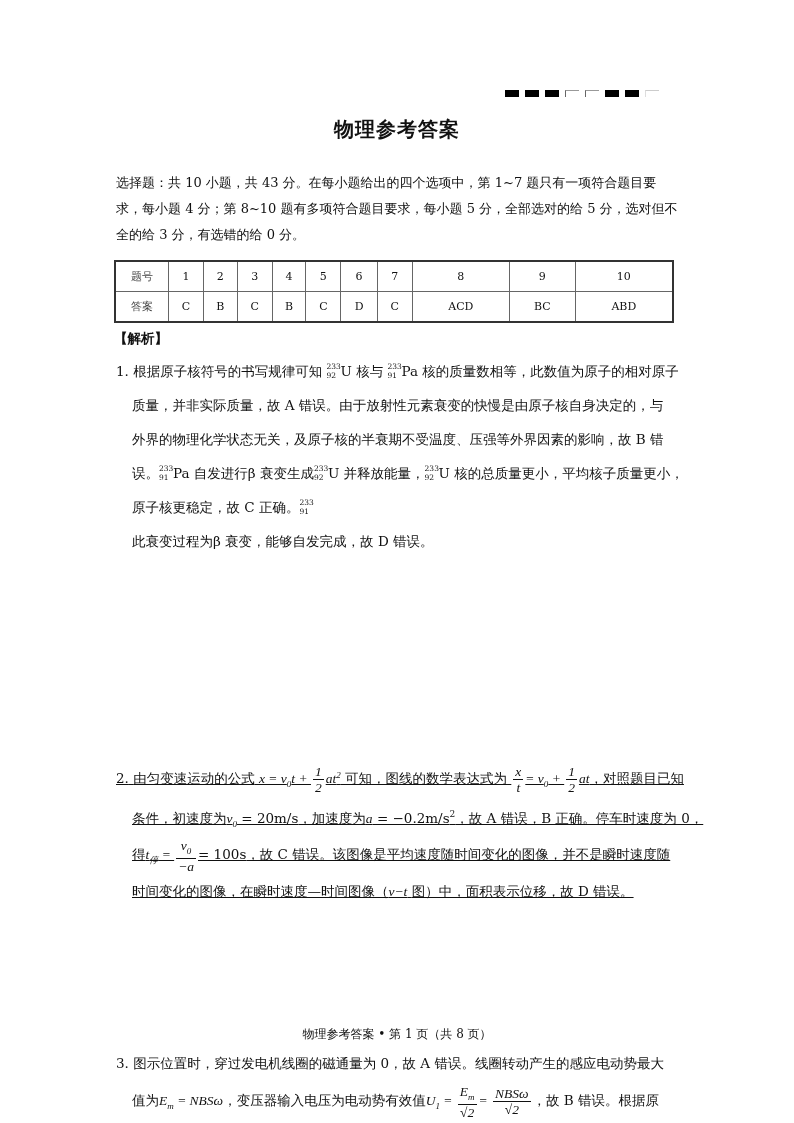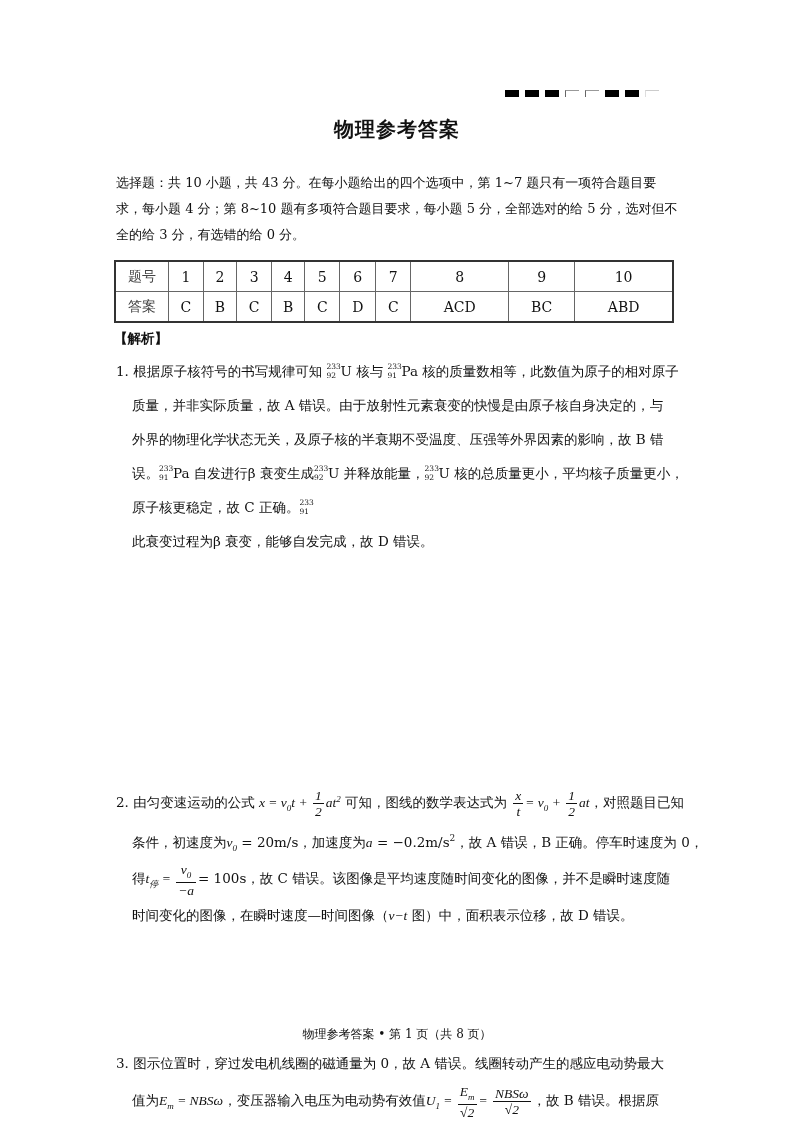--- a/index.html
+++ b/index.html
@@ -6,21 +6,21 @@
   body{width:794px;height:1123px;position:relative;overflow:hidden;
        font-family:"DejaVu Serif","Liberation Serif",serif;color:#111;}
   .marks{position:absolute;top:90px;left:505px;display:flex;gap:6px;}
   .mk{width:14px;height:7px;background:#000;}
   .mk.hollow{background:transparent;border-top:1px solid #999;border-left:1px solid #666;width:13px;height:6px;}
   .mk.hollow.light{border-left-color:#ddd;border-top-color:#ccc;}
   .title{position:absolute;top:116px;left:0;width:794px;text-align:center;
          font-size:20px;font-weight:bold;letter-spacing:1px;}
   .intro{position:absolute;top:170px;left:116px;width:562px;font-size:13px;line-height:26px;}
   table.ans{position:absolute;top:260px;left:114px;width:560px;border-collapse:collapse;
-            border:2px solid #333;font-size:14px;}
+            border:2px solid #333;font-size:11px;}
   table.ans td{border:1px solid #666;height:29px;text-align:center;padding:0;}
   table.ans td.hd{width:52px;color:#444;}
   .jiexi{position:absolute;top:330px;left:114px;font-size:13.5px;font-weight:bold;}
   .body{position:absolute;left:116px;width:566px;font-size:13.5px;}
   .q{position:relative;}
   .q .ln{height:34px;line-height:34px;white-space:nowrap;}
   .q .ln.ind{padding-left:16px;}
   .q .ln.tall{height:40px;line-height:40px;}
   .i{font-style:italic;font-family:"Liberation Serif",serif;}
   sub,sup{font-size:9px;}
@@ -93,21 +93,21 @@
   <div class="ln ind">外界的物理化学状态无关，及原子核的半衰期不受温度、压强等外界因素的影响，故 B 错</div>
   <div class="ln ind">
     <span>误。</span><span class="nuc"><span>233</span><span>91</span></span><span>Pa 自发进行β 衰变生成</span><span class="nuc"><span>233</span><span>92</span></span><span>U 并释放能量，</span><span class="nuc"><span>233</span><span>92</span></span><span>U 核的总质量更小，平均核子质量更小，</span>
   </div>
   <div class="ln ind">
     <span>原子核更稳定，故 C 正确。</span><span class="nuc"><span>233</span><span>91</span></span>
   </div>
   <div class="ln ind">此衰变过程为β 衰变，能够自发完成，故 D 错误。</div>
 </div>
 
-<div class="body q" style="top:574px;">
+<div class="body q" style="top:550px;text-decoration:underline;">
   <div class="ln tall">
     <span>2.</span>
     <span>由匀变速运动的公式</span>
     <span class="i">x = v<sub>0</sub>t + <span class="frac"><span class="n">1</span><span class="d">2</span></span>at<sup>2</sup></span>
     <span>可知，图线的数学表达式为</span>
     <span class="i"><span class="frac"><span class="n">x</span><span class="d">t</span></span>= v<sub>0</sub> + <span class="frac"><span class="n">1</span><span class="d">2</span></span>at</span><span>，对照题目已知</span>
   </div>
   <div class="ln tall ind">
     <span>条件，初速度为</span><span class="i">v<sub>0</sub></span> = 20m/s<span>，加速度为</span><span class="i">a</span> = −0.2m/s<sup>2</sup><span>，故 A 错误，B 正确。停车时速度为 0，</span>
   </div>

